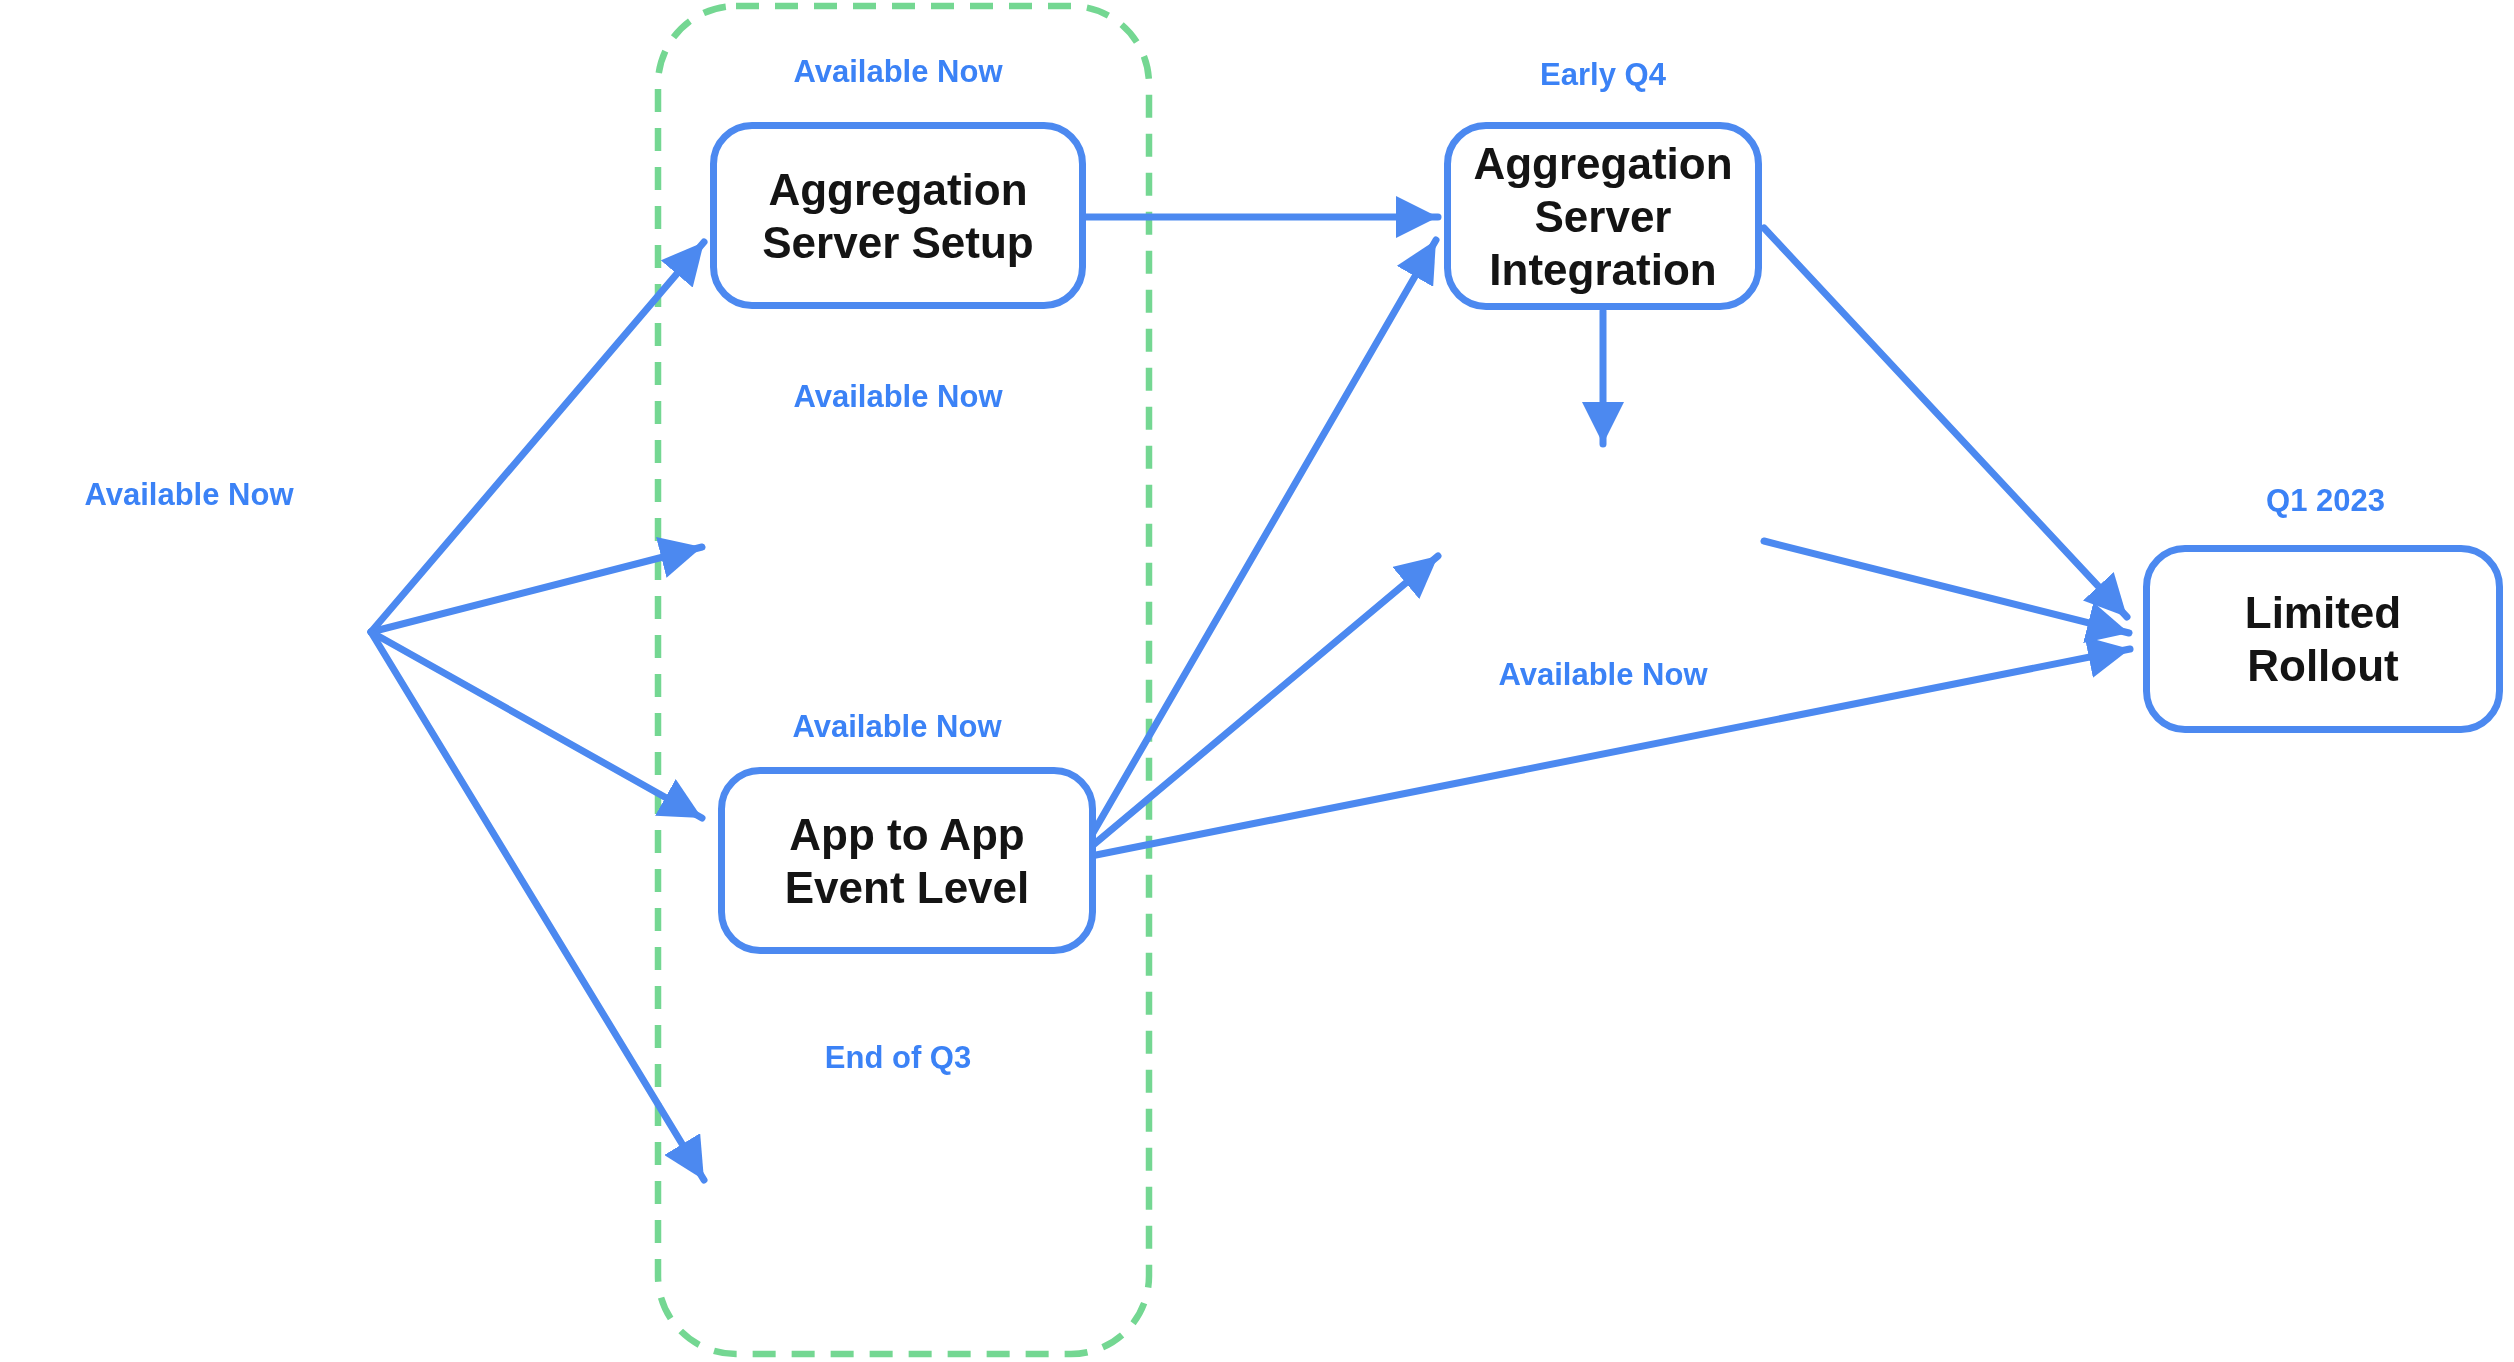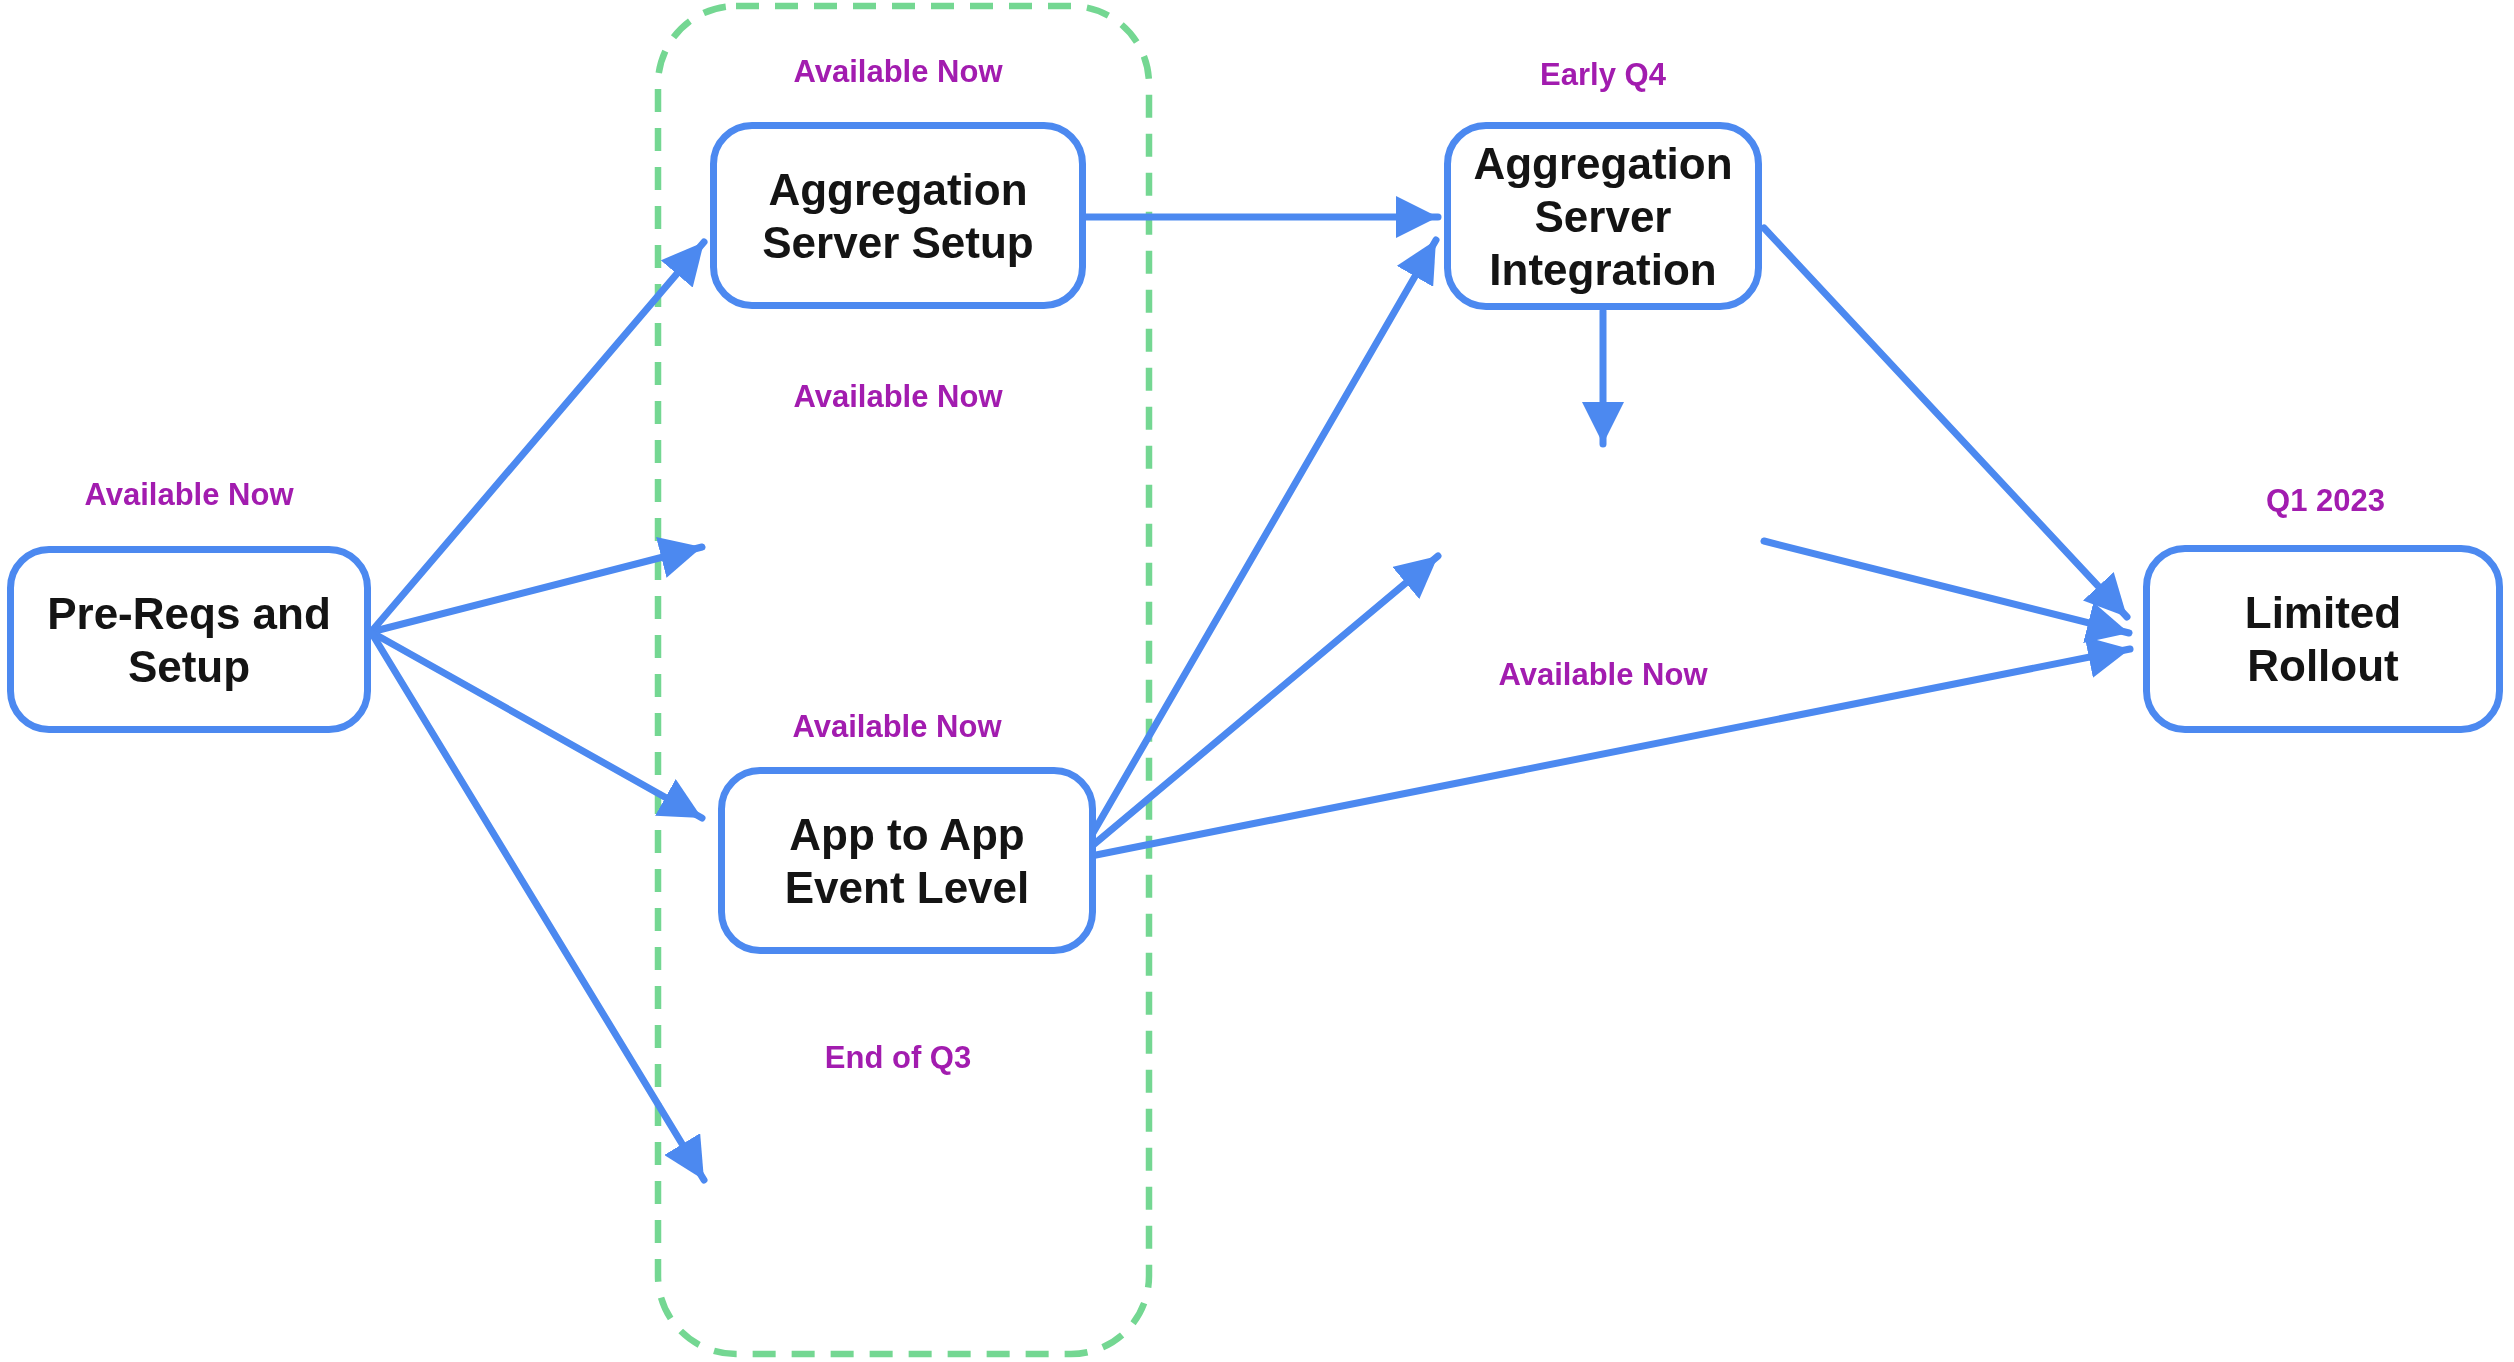--- a/index.html
+++ b/index.html
@@ -39,21 +39,21 @@
     line-height: 53px;
     font-weight: 700;
     color: #141414;
     letter-spacing: 0px;
   }
   .status {
     position: absolute;
     text-align: center;
     font-size: 31px;
     font-weight: 700;
-    color: #a21caf;
+    color: #3b82f6;
     white-space: nowrap;
   }
 </style>
 </head>
 <body>
 
 <div class="canvas">
 
   <svg class="edges-layer" width="2514" height="1362" viewBox="0 0 2514 1362" xmlns="http://www.w3.org/2000/svg">
     <defs>
@@ -81,24 +81,20 @@
 
   <div class="status" style="left:7px;    top:477px;  width:364px;">Available Now</div>
   <div class="status" style="left:710px;  top:54px;   width:376px;">Available Now</div>
   <div class="status" style="left:710px;  top:379px;  width:376px;">Available Now</div>
   <div class="status" style="left:708px;  top:709px;  width:378px;">Available Now</div>
   <div class="status" style="left:710px;  top:1040px; width:376px;">End of Q3</div>
   <div class="status" style="left:1444px; top:57px;   width:318px;">Early Q4</div>
   <div class="status" style="left:1444px; top:657px;  width:318px;">Available Now</div>
   <div class="status" style="left:2143px; top:483px;  width:365px;">Q1 2023</div>
 
-  <div class="node" style="left:7px;    top:546px;  width:364px; height:187px;">
-    <span class="node-label">Pre-Reqs and
-Setup</span>
-  </div>
   <div class="node" style="left:710px;  top:122px;  width:376px; height:187px;">
     <span class="node-label">Aggregation
 Server Setup</span>
   </div>
   <div class="node" style="left:708px;  top:767px;  width:378px; height:187px;margin-left:10px;">
     <span class="node-label">App to App
 Event Level</span>
   </div>
   <div class="node" style="left:1444px; top:122px;  width:318px; height:188px;">
     <span class="node-label">Aggregation

